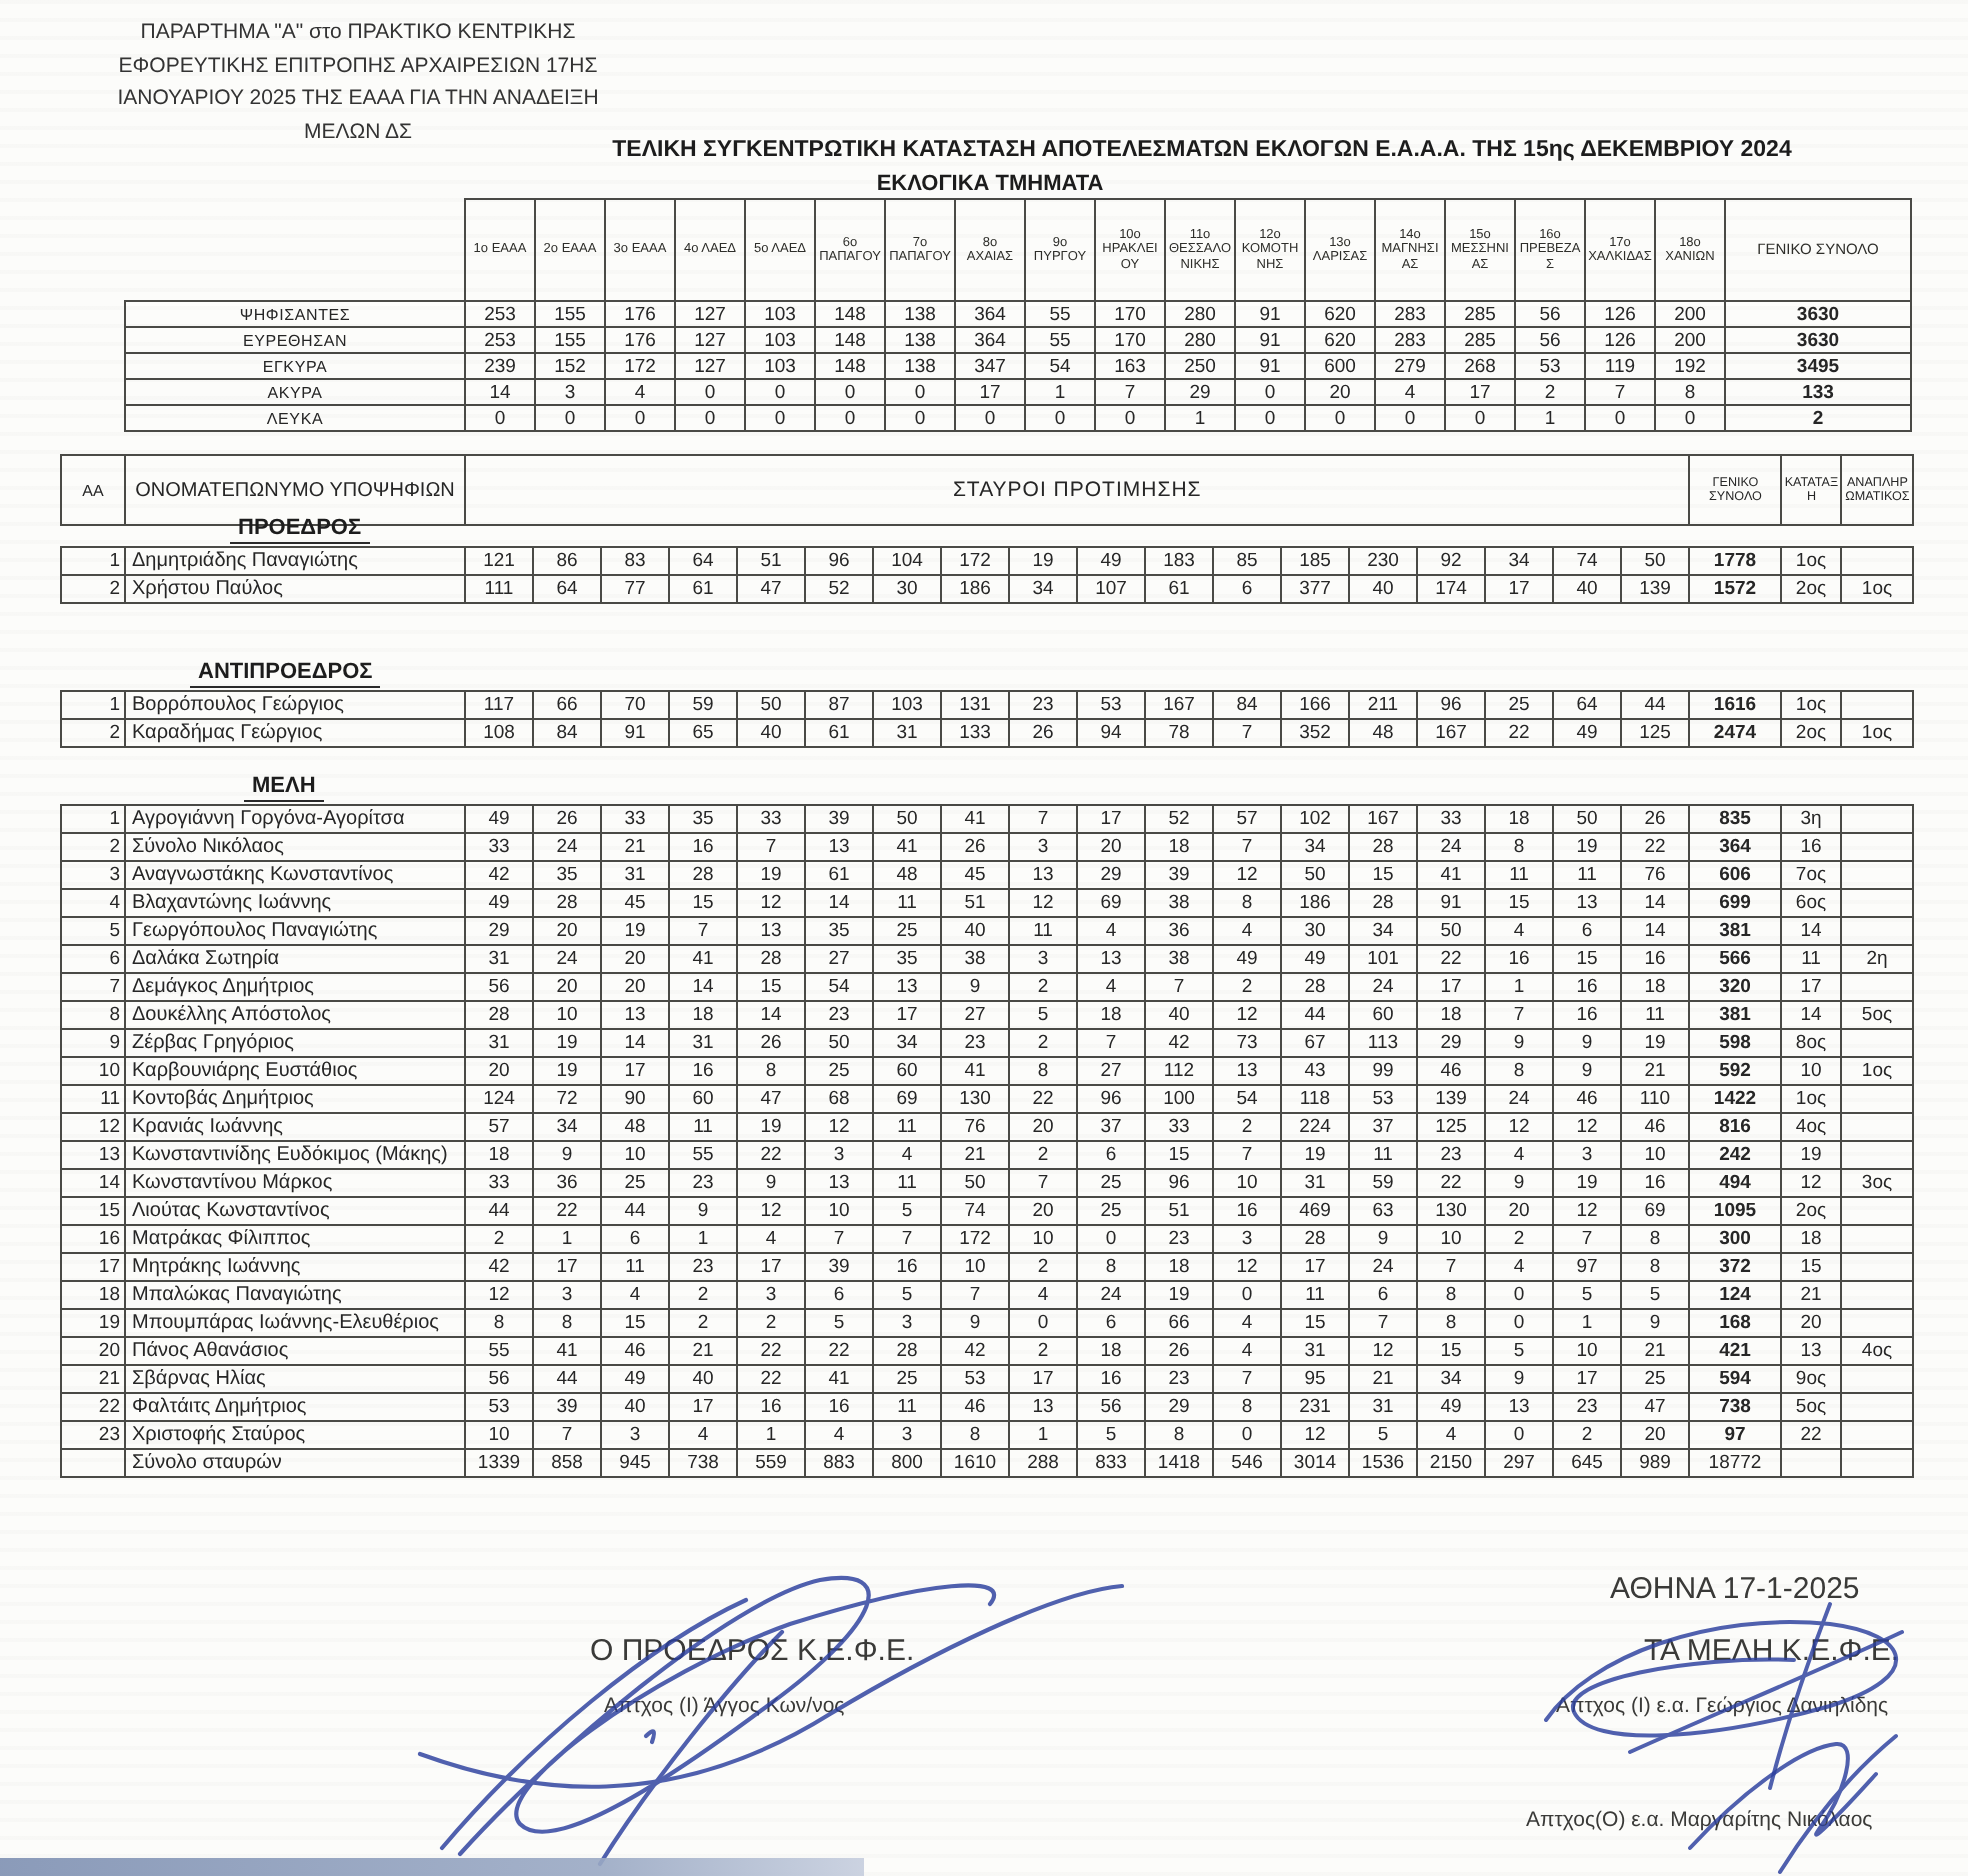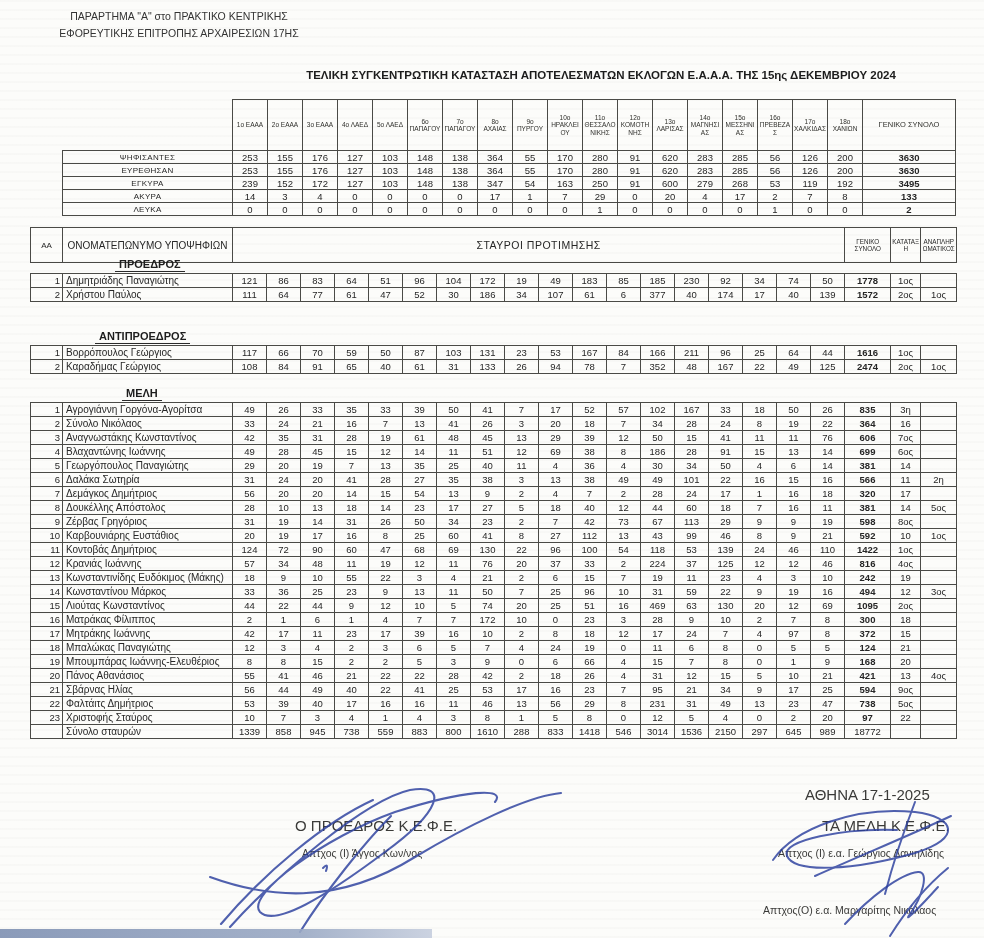--- a/index.html
+++ b/index.html
@@ -43,23 +43,26 @@
   .bottom-strip { left:0; top:929px; width:432px; height:9px; background:linear-gradient(90deg,#7e90b2,#9aa9c4 70%,#c6cede); opacity:0.9; }
 </style>
 </head>
 <body>
 
 <div class="page">
 
   <div class="abs annex">
     <div>ΠΑΡΑΡΤΗΜΑ "Α" στο ΠΡΑΚΤΙΚΟ ΚΕΝΤΡΙΚΗΣ</div>
     <div>ΕΦΟΡΕΥΤΙΚΗΣ ΕΠΙΤΡΟΠΗΣ ΑΡΧΑΙΡΕΣΙΩΝ 17ΗΣ</div>
+    <div>ΙΑΝΟΥΑΡΙΟΥ 2025 ΤΗΣ ΕΑΑΑ ΓΙΑ ΤΗΝ ΑΝΑΔΕΙΞΗ</div>
+    <div>ΜΕΛΩΝ ΔΣ</div>
   </div>
 
   <div class="abs doc-title">ΤΕΛΙΚΗ ΣΥΓΚΕΝΤΡΩΤΙΚΗ ΚΑΤΑΣΤΑΣΗ ΑΠΟΤΕΛΕΣΜΑΤΩΝ ΕΚΛΟΓΩΝ Ε.Α.Α.Α. ΤΗΣ 15ης ΔΕΚΕΜΒΡΙΟΥ 2024</div>
+  <div class="abs doc-subtitle">ΕΚΛΟΓΙΚΑ ΤΜΗΜΑΤΑ</div>
 
   <table class="abs grid turnout">
     <colgroup id="turnout-cols">
         <col style="width: 170px;">
         <col style="width: 35px;">
         <col style="width: 35px;">
         <col style="width: 35px;">
         <col style="width: 35px;">
         <col style="width: 35px;">
         <col style="width: 35px;">

